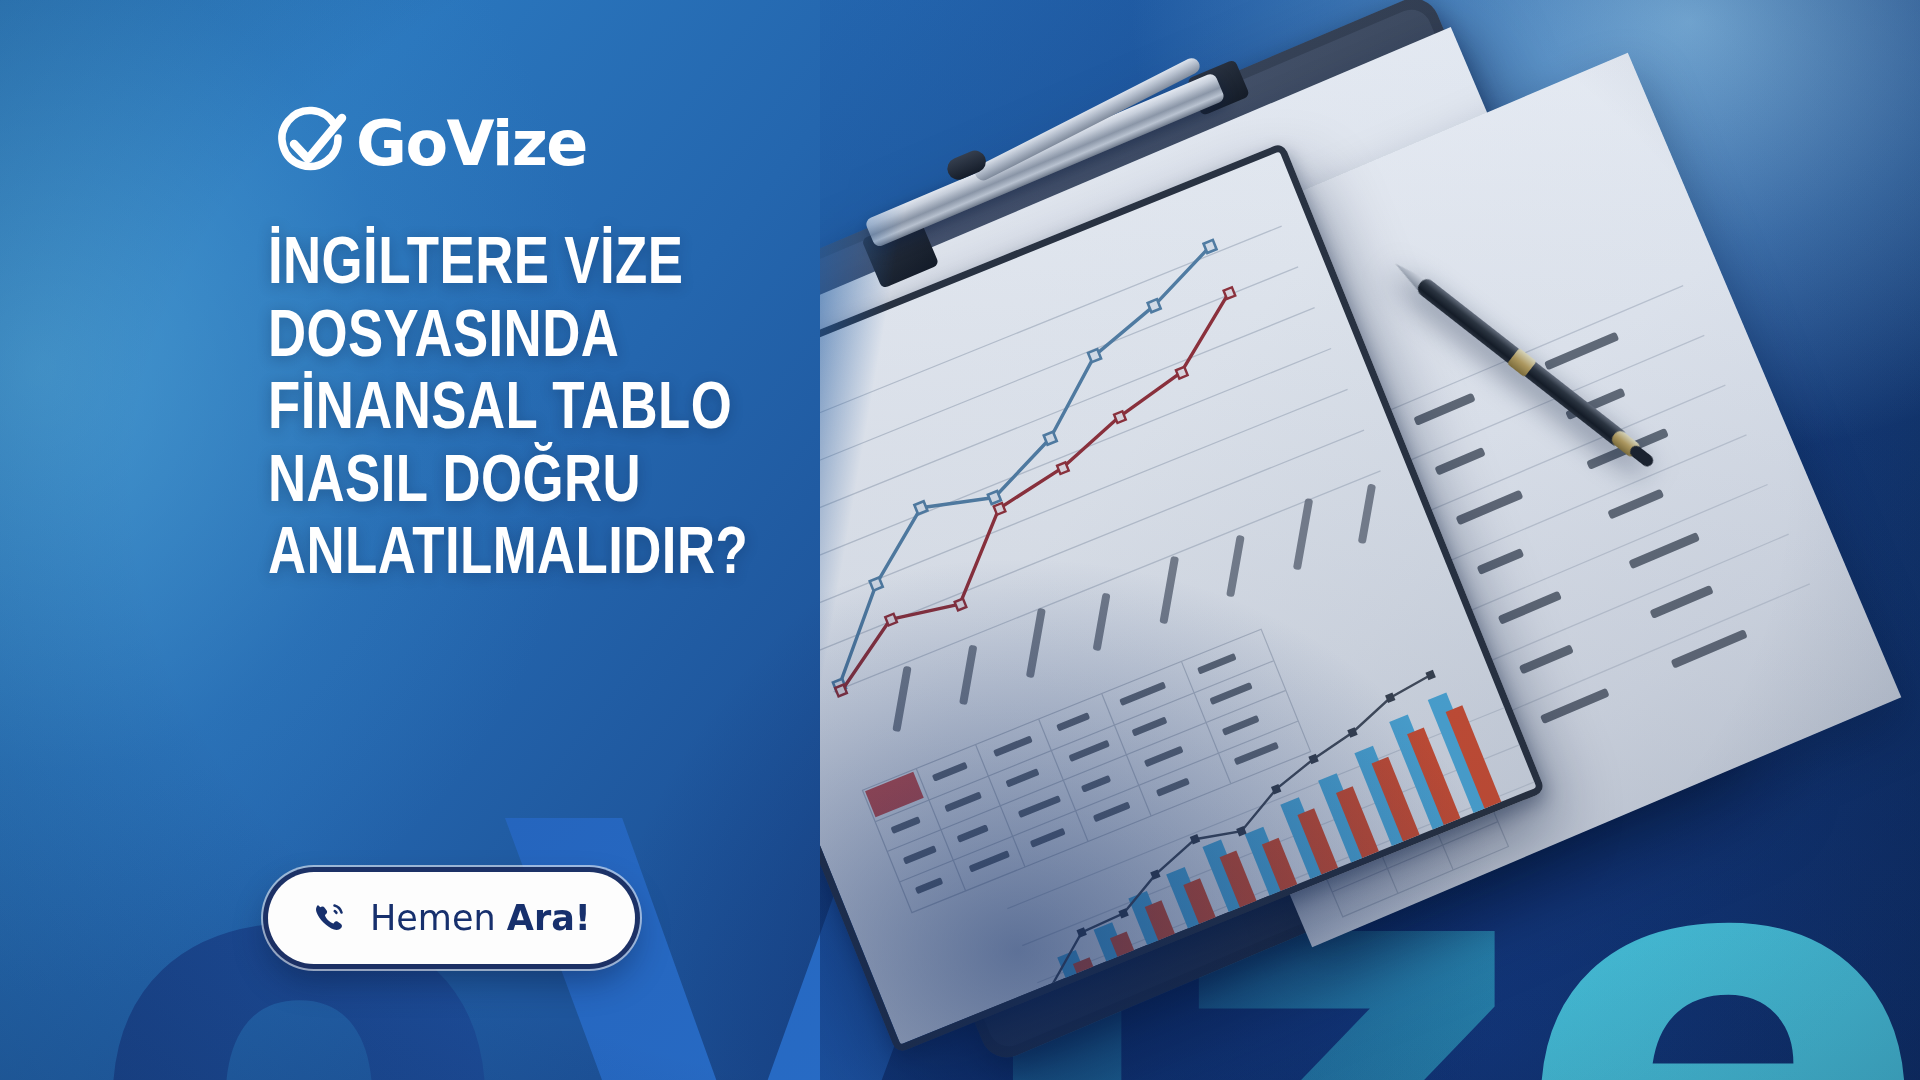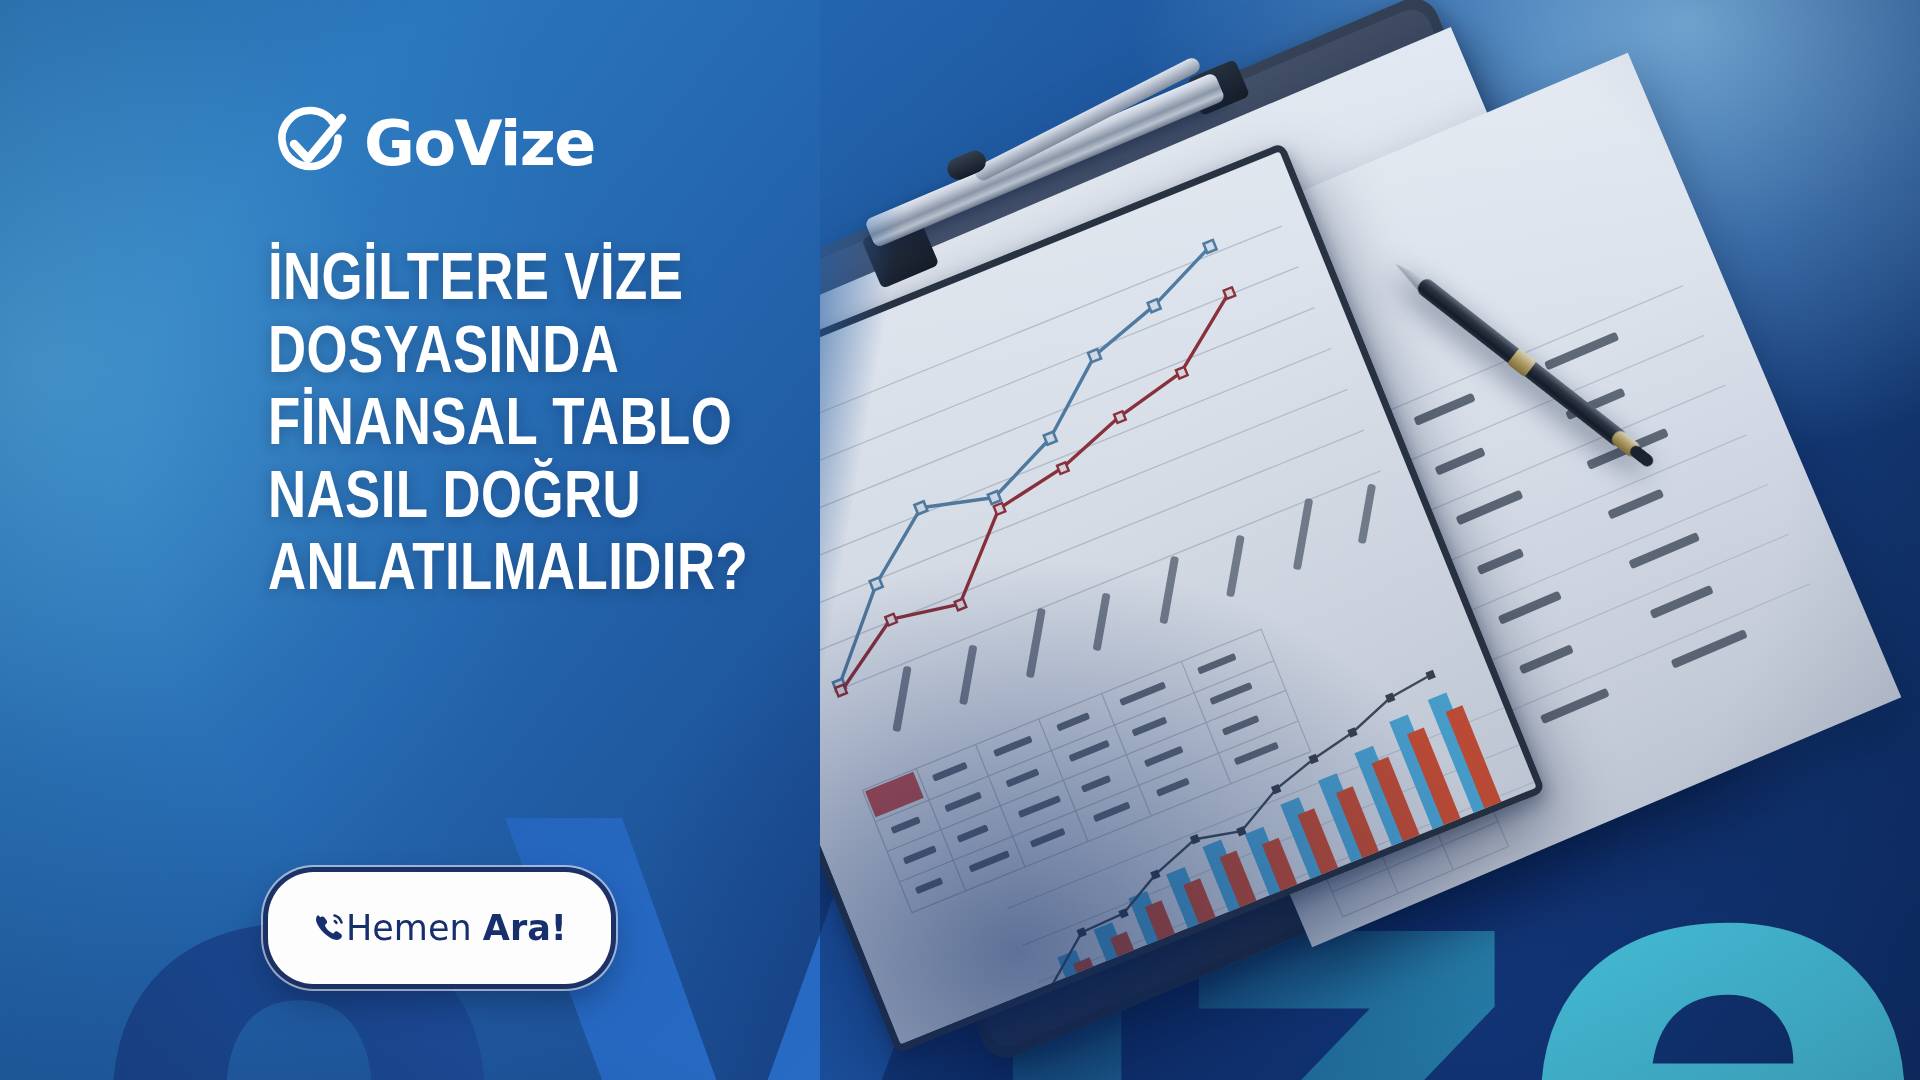--- a/index.html
+++ b/index.html
@@ -140,21 +140,21 @@
       linear-gradient(180deg, rgba(20,70,150,.10) 0%, rgba(10,35,85,.22) 100%);
     pointer-events:none;
   }
 
   
   .content{
     position:absolute;left:0;top:0;width:880px;height:1080px;
     padding:104px 0 0 268px;
   }
 
-  .logo{display:flex;align-items:center;gap:12px;height:80px;margin-bottom:56px;}
+  .logo{display:flex;align-items:center;gap:4px;height:80px;margin-bottom:40px;}
   .logo svg{display:block;}
   .logo-word{
     color:#fff;font-size:62px;font-weight:700;letter-spacing:-1.5px;line-height:1;
     font-family:"DejaVu Sans","Liberation Sans",sans-serif;
   }
 
   .headline{
     margin:0;color:#fff;
     font-family:"Liberation Sans","DejaVu Sans",sans-serif;
     font-weight:700;
@@ -163,22 +163,22 @@
     letter-spacing:0.5px;
     transform:scaleX(.80);
     transform-origin:left center;
     text-shadow:0 3px 16px rgba(4,20,52,.28);
     width:920px;
   }
   .headline .ln{display:block;white-space:nowrap;}
 
   .cta{
     position:absolute;left:268px;top:872px;
-    display:inline-flex;align-items:center;gap:0;
-    height:112px;padding:14px 44px;
+    display:inline-flex;align-items:center;gap:24px;
+    height:92px;padding:14px 44px;
     background:#fdfdfd;
     border-radius:46px;
     box-shadow:0 0 0 5px rgba(17,38,92,.92), 0 0 0 7px rgba(255,255,255,.55),
                0 16px 34px rgba(4,16,44,.40);
     text-decoration:none;
     cursor:pointer;
   }
   .cta-icon{width:34px;height:34px;display:block;flex:0 0 auto;}
   .cta-text{
     color:#17306d;font-size:35px;line-height:1;

